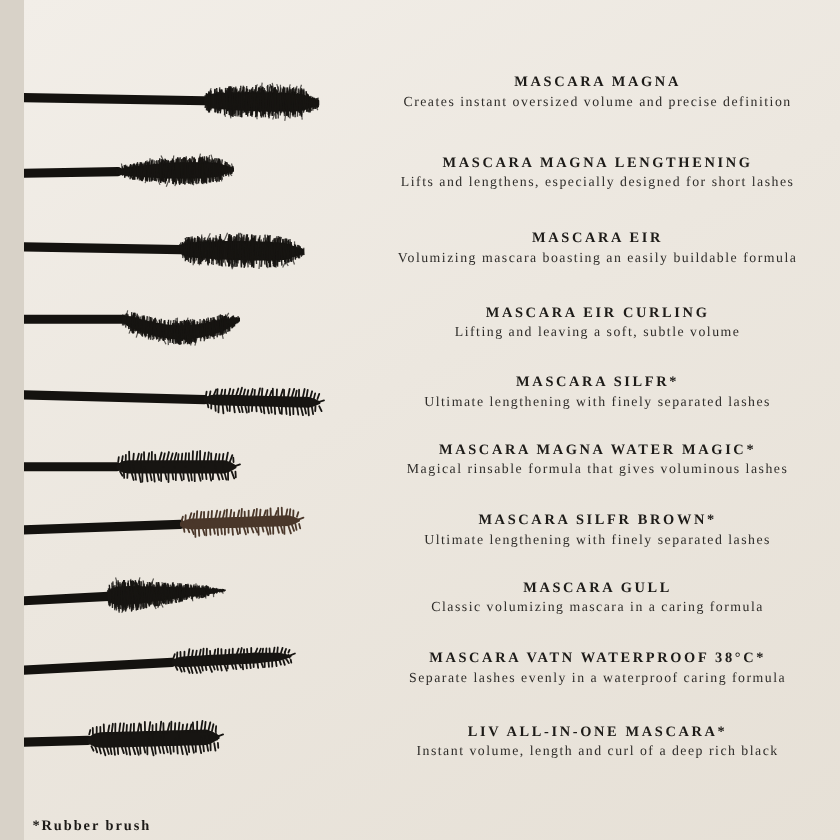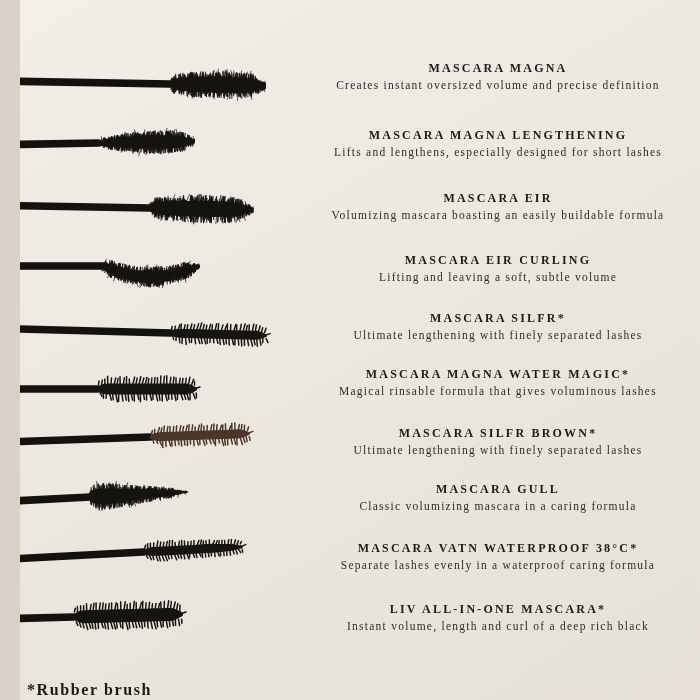--- a/index.html
+++ b/index.html
@@ -15,21 +15,21 @@
   .title{
     font-size:12px;font-weight:bold;letter-spacing:2.2px;
     color:#1d1b18;line-height:15px;white-space:nowrap;
   }
   .desc{
     font-size:11.5px;font-weight:normal;letter-spacing:1.25px;
     color:#2e2c29;line-height:14px;margin-top:2px;white-space:nowrap;
   }
   .footnote{
     position:absolute;left:7px;top:681px;
-    font-size:16px;font-weight:bold;letter-spacing:1.6px;color:#1d1b18;
+    font-size:12px;font-weight:bold;letter-spacing:1.6px;color:#1d1b18;
   }
 </style>
 </head>
 <body>
 
 <div id="canvas">
   <svg id="wands" width="700" height="700" viewBox="0 0 700 700">
       <g transform="rotate(1 150 84)">
         <rect x="-70" y="80.2" width="224" height="7.6" rx="3.6" fill="#14120f"></rect>
         <g>

